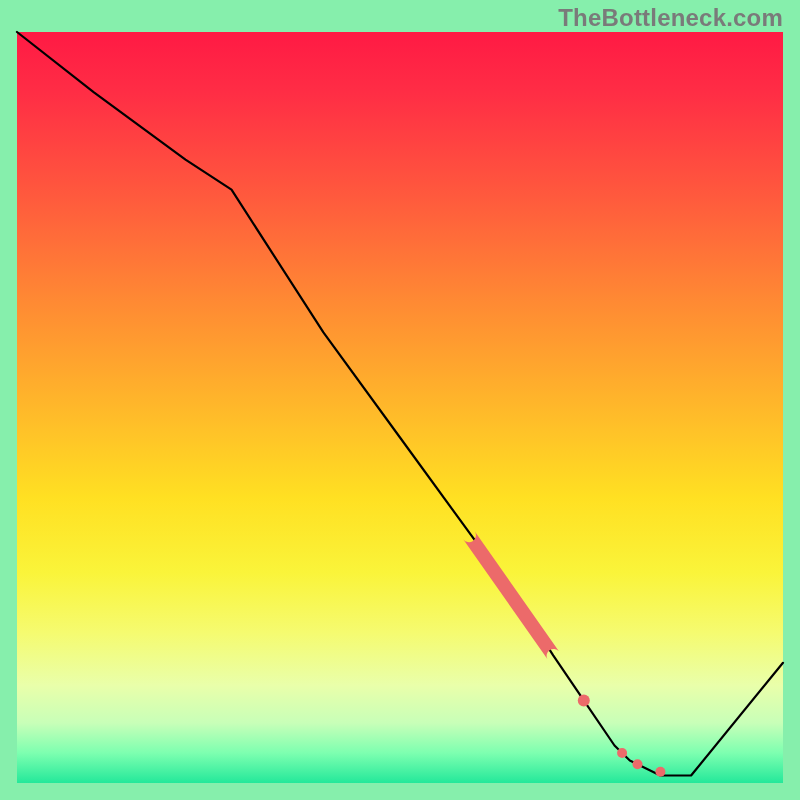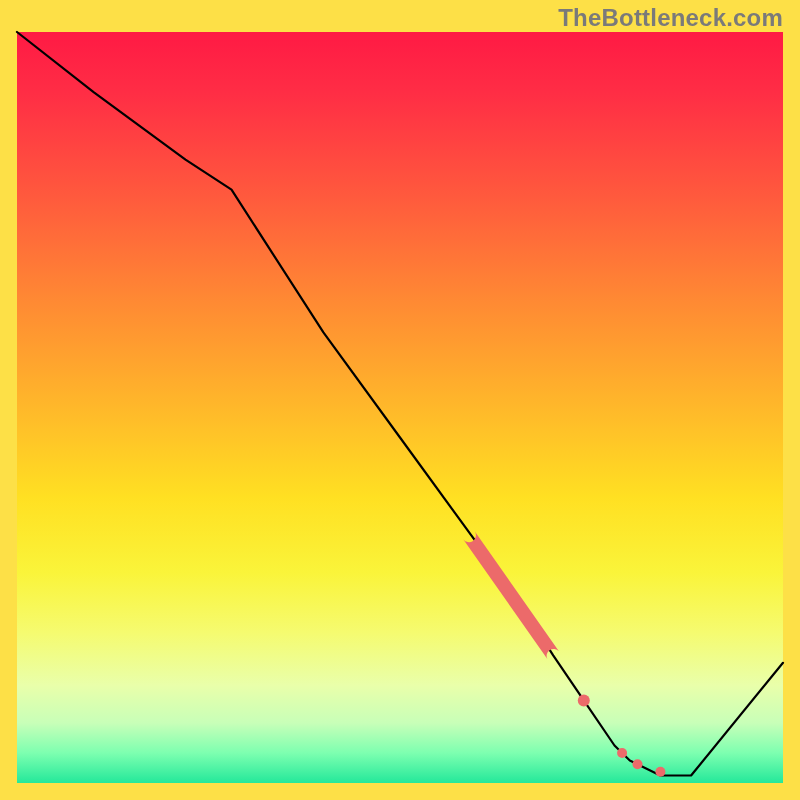--- a/index.html
+++ b/index.html
@@ -9,21 +9,21 @@
     height: 800px;
     background: #000;
     overflow: hidden;
   }
   .frame {
     position: absolute;
     left: 0;
     top: 0;
     width: 800px;
     height: 800px;
-    background: #fde047;
+    background: #86efac;
   }
   .plot-area {
     position: absolute;
     left: 17px;
     top: 32px;
     width: 766px;
     height: 751px;
     
     background: linear-gradient(to bottom,
       #ff1a44 0%,

